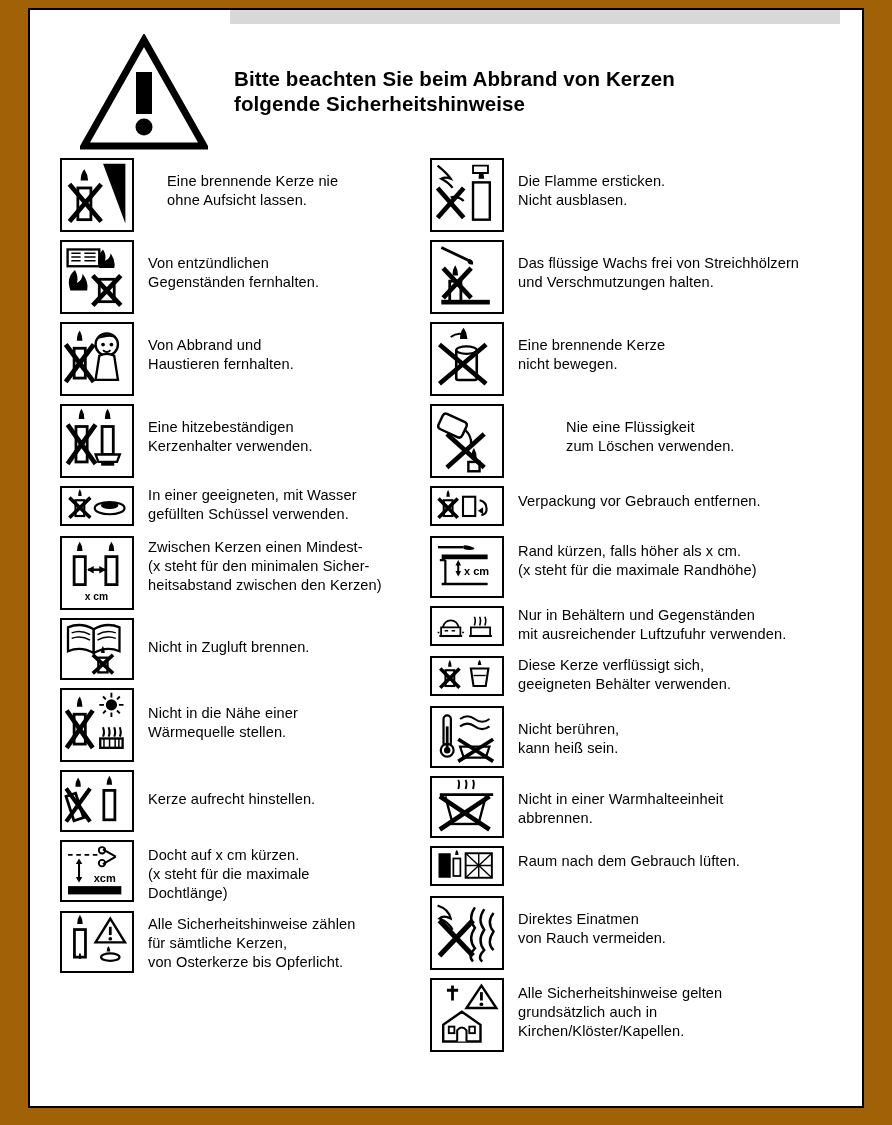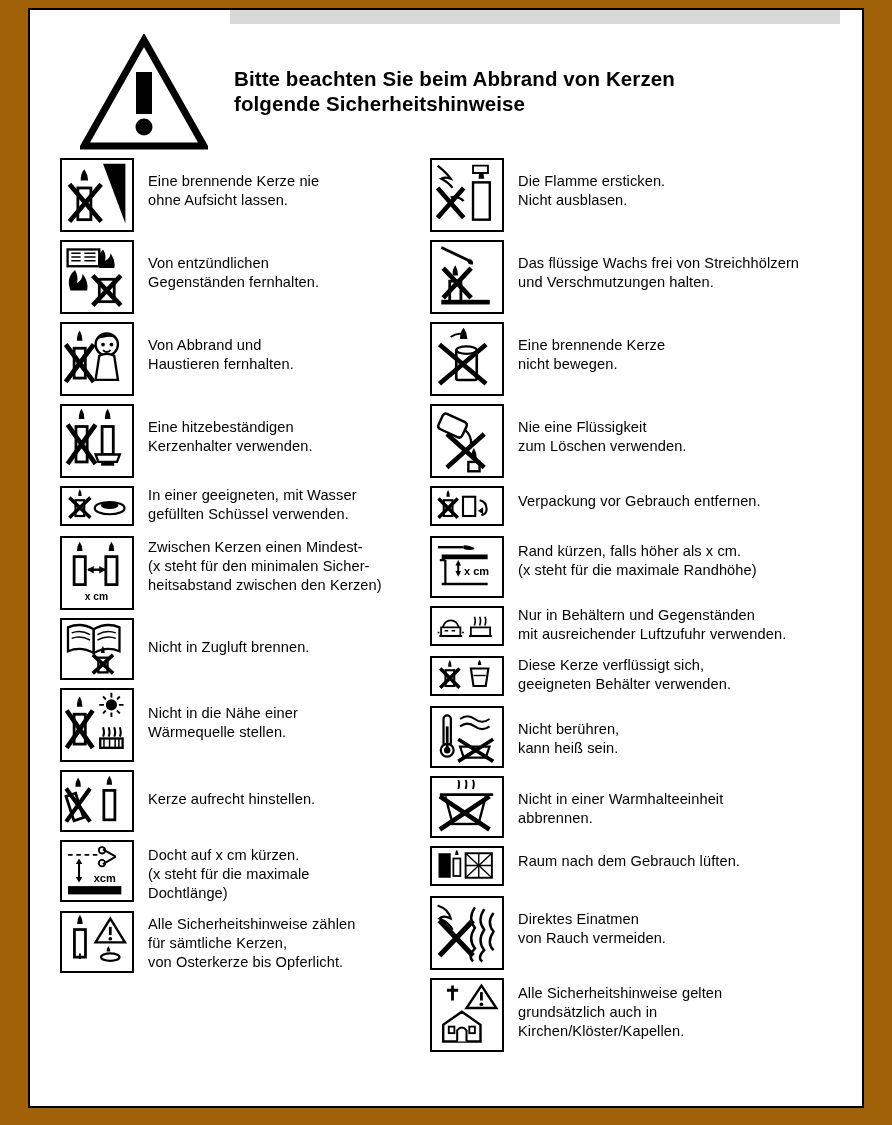--- a/index.html
+++ b/index.html
@@ -110,21 +110,21 @@
         </svg>
       </div>
       <div class="header-title">
         <div>Bitte beachten Sie beim Abbrand von Kerzen</div>
         <div>folgende Sicherheitshinweise</div>
       </div>
     </div>
 
     <div class="col col-left">
 
-      <div class="row" style="margin-bottom:8px;">
+      <div class="row" style="margin-bottom:8px;gap:19px;">
         <div class="ico" style="width:74px;height:74px;">
           <svg viewBox="0 0 74 74" width="69" height="69">
             <path d="M44 4 L68 4 L68 68 Z" fill="#000"></path>
             <path d="M20 22 q0 -8 4 -12 q4 6 4 12 z" fill="#000"></path>
             <rect x="17" y="30" width="14" height="34" fill="#fff" stroke="#000" stroke-width="3"></rect>
             <path d="M8 26 L42 66 M42 26 L8 66" stroke="#000" stroke-width="5" fill="none"></path>
           </svg>
         </div>
         <div class="txt" style="padding-top:14px;">
           <div>Eine brennende Kerze nie</div>
@@ -363,21 +363,21 @@
             <ellipse cx="37" cy="28" rx="11" ry="4" fill="#fff" stroke="#000" stroke-width="2.4"></ellipse>
             <path d="M8 22 L58 64 M58 22 L8 64" stroke="#000" stroke-width="5" fill="none"></path>
           </svg>
         </div>
         <div class="txt" style="padding-top:14px;">
           <div>Eine brennende Kerze</div>
           <div>nicht bewegen.</div>
         </div>
       </div>
 
-      <div class="row" style="margin-bottom:8px;">
+      <div class="row" style="margin-bottom:8px;gap:48px;">
         <div class="ico" style="width:74px;height:74px;">
           <svg viewBox="0 0 74 74" width="69" height="69">
             <path d="M8 16 q0 -4 4 -4 h20 q4 0 4 4 v10 q0 4 -4 4 h-20 q-4 0 -4 -4 z" fill="#fff" stroke="#000" stroke-width="2.6" transform="rotate(25 22 21)"></path>
             <path d="M36 26 q6 6 6 14" stroke="#000" stroke-width="2.4" fill="none"></path>
             <path d="M42 44 q-3 -5 0 -8 q3 3 0 8z" fill="#000"></path>
             <path d="M42 56 q0 -7 3 -11 q3 5 3 11 z" fill="#000"></path>
             <rect x="39" y="60" width="12" height="10" fill="#fff" stroke="#000" stroke-width="2.6"></rect>
             <path d="M16 30 L56 66 M56 30 L16 66" stroke="#000" stroke-width="5" fill="none"></path>
           </svg>
         </div>

